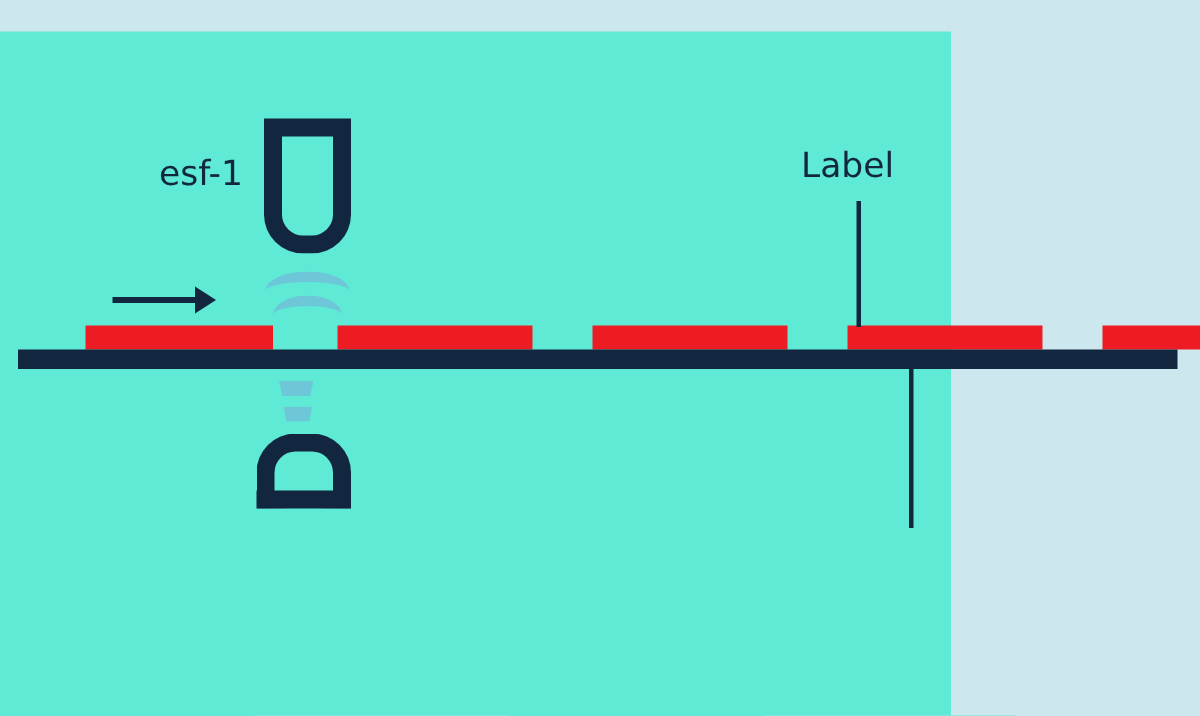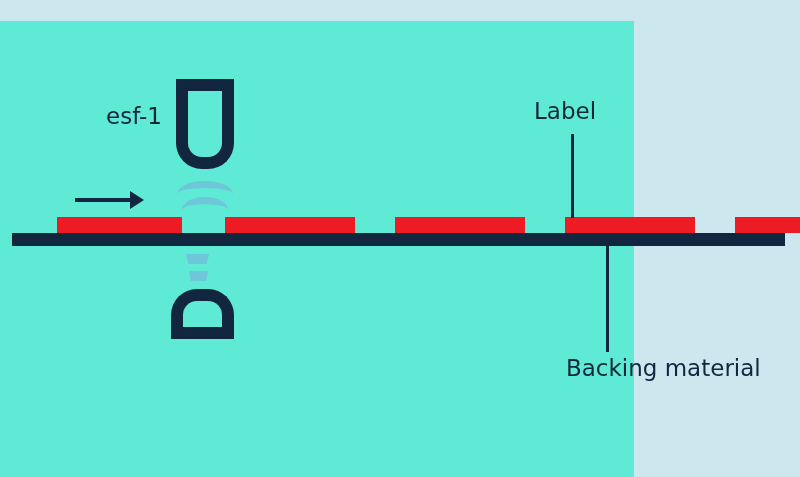--- a/index.html
+++ b/index.html
@@ -166,15 +166,14 @@
   <div class="abs beam-seg beam-seg-2"></div>
 
   <div class="abs emitter"></div>
   <div class="abs emitter-foot"></div>
 
   <div class="abs leader leader-label"></div>
   <div class="abs leader leader-backing"></div>
 
   <div class="abs note note-esf">esf-1</div>
   <div class="abs note note-label">Label</div>
-  <div class="abs note note-backing">Backing material</div>
 
 </div>
 
 </body></html>

